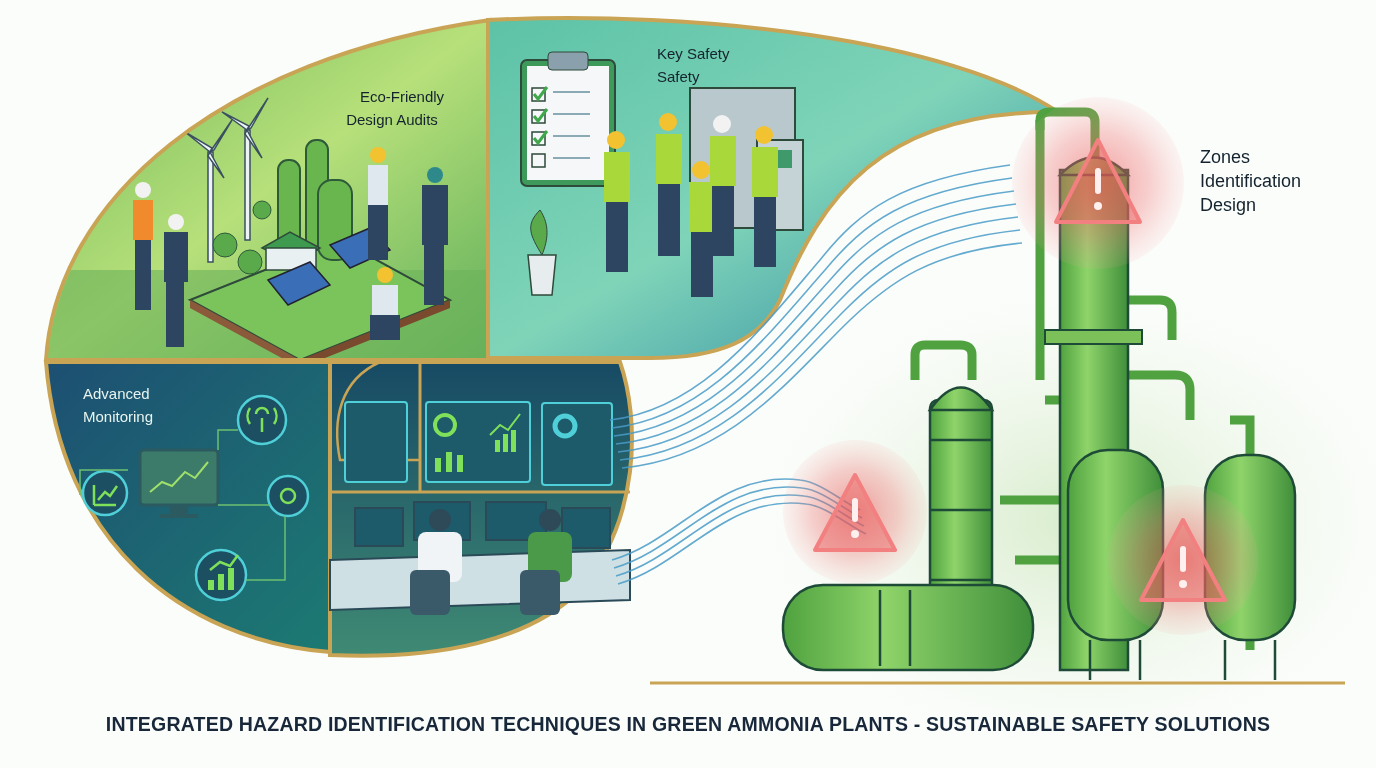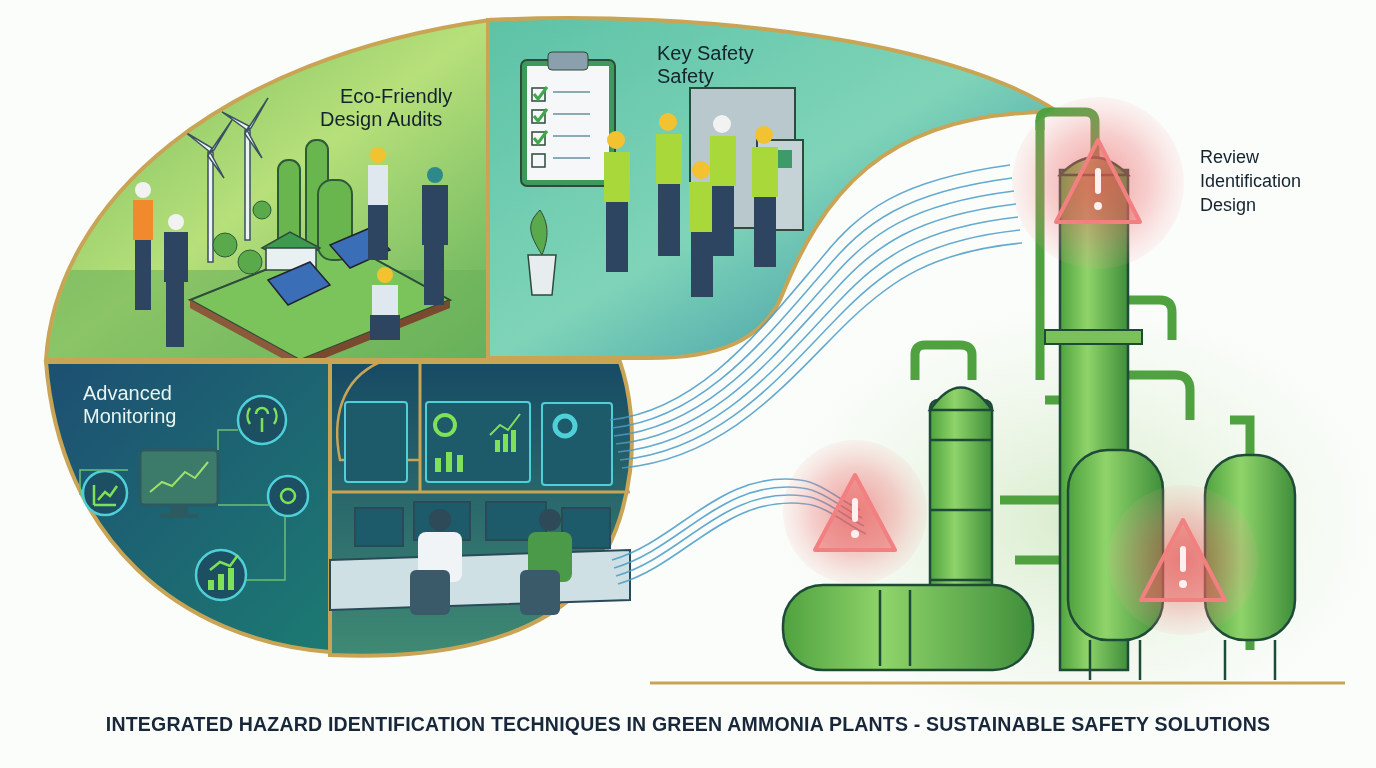--- a/index.html
+++ b/index.html
@@ -1,18 +1,18 @@
 <!DOCTYPE html>
 <html><head>
 <meta charset="utf-8">
 <style>
   html,body{margin:0;padding:0;}
   body{width:1376px;height:768px;background:#fbfdfb;position:relative;overflow:hidden;font-family:"Liberation Sans",sans-serif;}
   svg{position:absolute;left:0;top:0;}
-  .label{position:absolute;color:#14232e;font-family:"Liberation Sans",sans-serif;font-size:20px;line-height:23px;}
+  .label{position:absolute;color:#14232e;font-family:"Liberation Sans",sans-serif;font-size:15px;line-height:23px;}
   .label.light{color:#e8f4ef;}
   .title{position:absolute;left:0;width:1376px;top:712px;text-align:center;font-family:"Liberation Sans",sans-serif;font-weight:bold;font-size:21px;color:#18283a;letter-spacing:0.2px;transform:scaleX(0.93);}
 </style>
 </head>
 <body>
 
 <svg width="1376" height="768" viewBox="0 0 1376 768">
   <defs>
     <linearGradient id="ecoG" x1="0" y1="0" x2="1" y2="1">
       <stop offset="0" stop-color="#6fb85a"></stop>
@@ -312,34 +312,34 @@
   <g>
     <circle cx="1183" cy="560" r="75" fill="url(#hz)"></circle>
     <g>
       <polygon points="1183,520 1225,600 1141,600" fill="#e85a5a" fill-opacity="0.45" stroke="#f28080" stroke-width="4" stroke-linejoin="round"></polygon>
       <rect x="1180" y="546" width="6" height="26" rx="3" fill="#fff0f0"></rect>
         <circle cx="1183" cy="584" r="4" fill="#fff0f0"></circle>
     </g>
   </g>
 </svg>
 
-<div class="label" style="left:340px;top:85px;text-align:left;width:124px;">
+<div class="label" style="left:340px;top:85px;text-align:center;width:124px;">
   <div>Eco-Friendly</div>
   <div style="margin-left:-20px;">Design Audits</div>
 </div>
 
 <div class="label" style="left:657px;top:42px;">
   <div>Key Safety</div>
   <div>Safety</div>
 </div>
 
 <div class="label light" style="left:83px;top:382px;">
   <div>Advanced</div>
   <div>Monitoring</div>
 </div>
 
 <div class="label" style="left:1200px;top:145px;font-size:18px;line-height:24px;">
-  <div>Review</div>
+  <div>Zones</div>
   <div>Identification</div>
   <div>Design</div>
 </div>
 
 <div class="title">INTEGRATED HAZARD IDENTIFICATION TECHNIQUES IN GREEN AMMONIA PLANTS - SUSTAINABLE SAFETY SOLUTIONS</div>
 
 </body></html>

